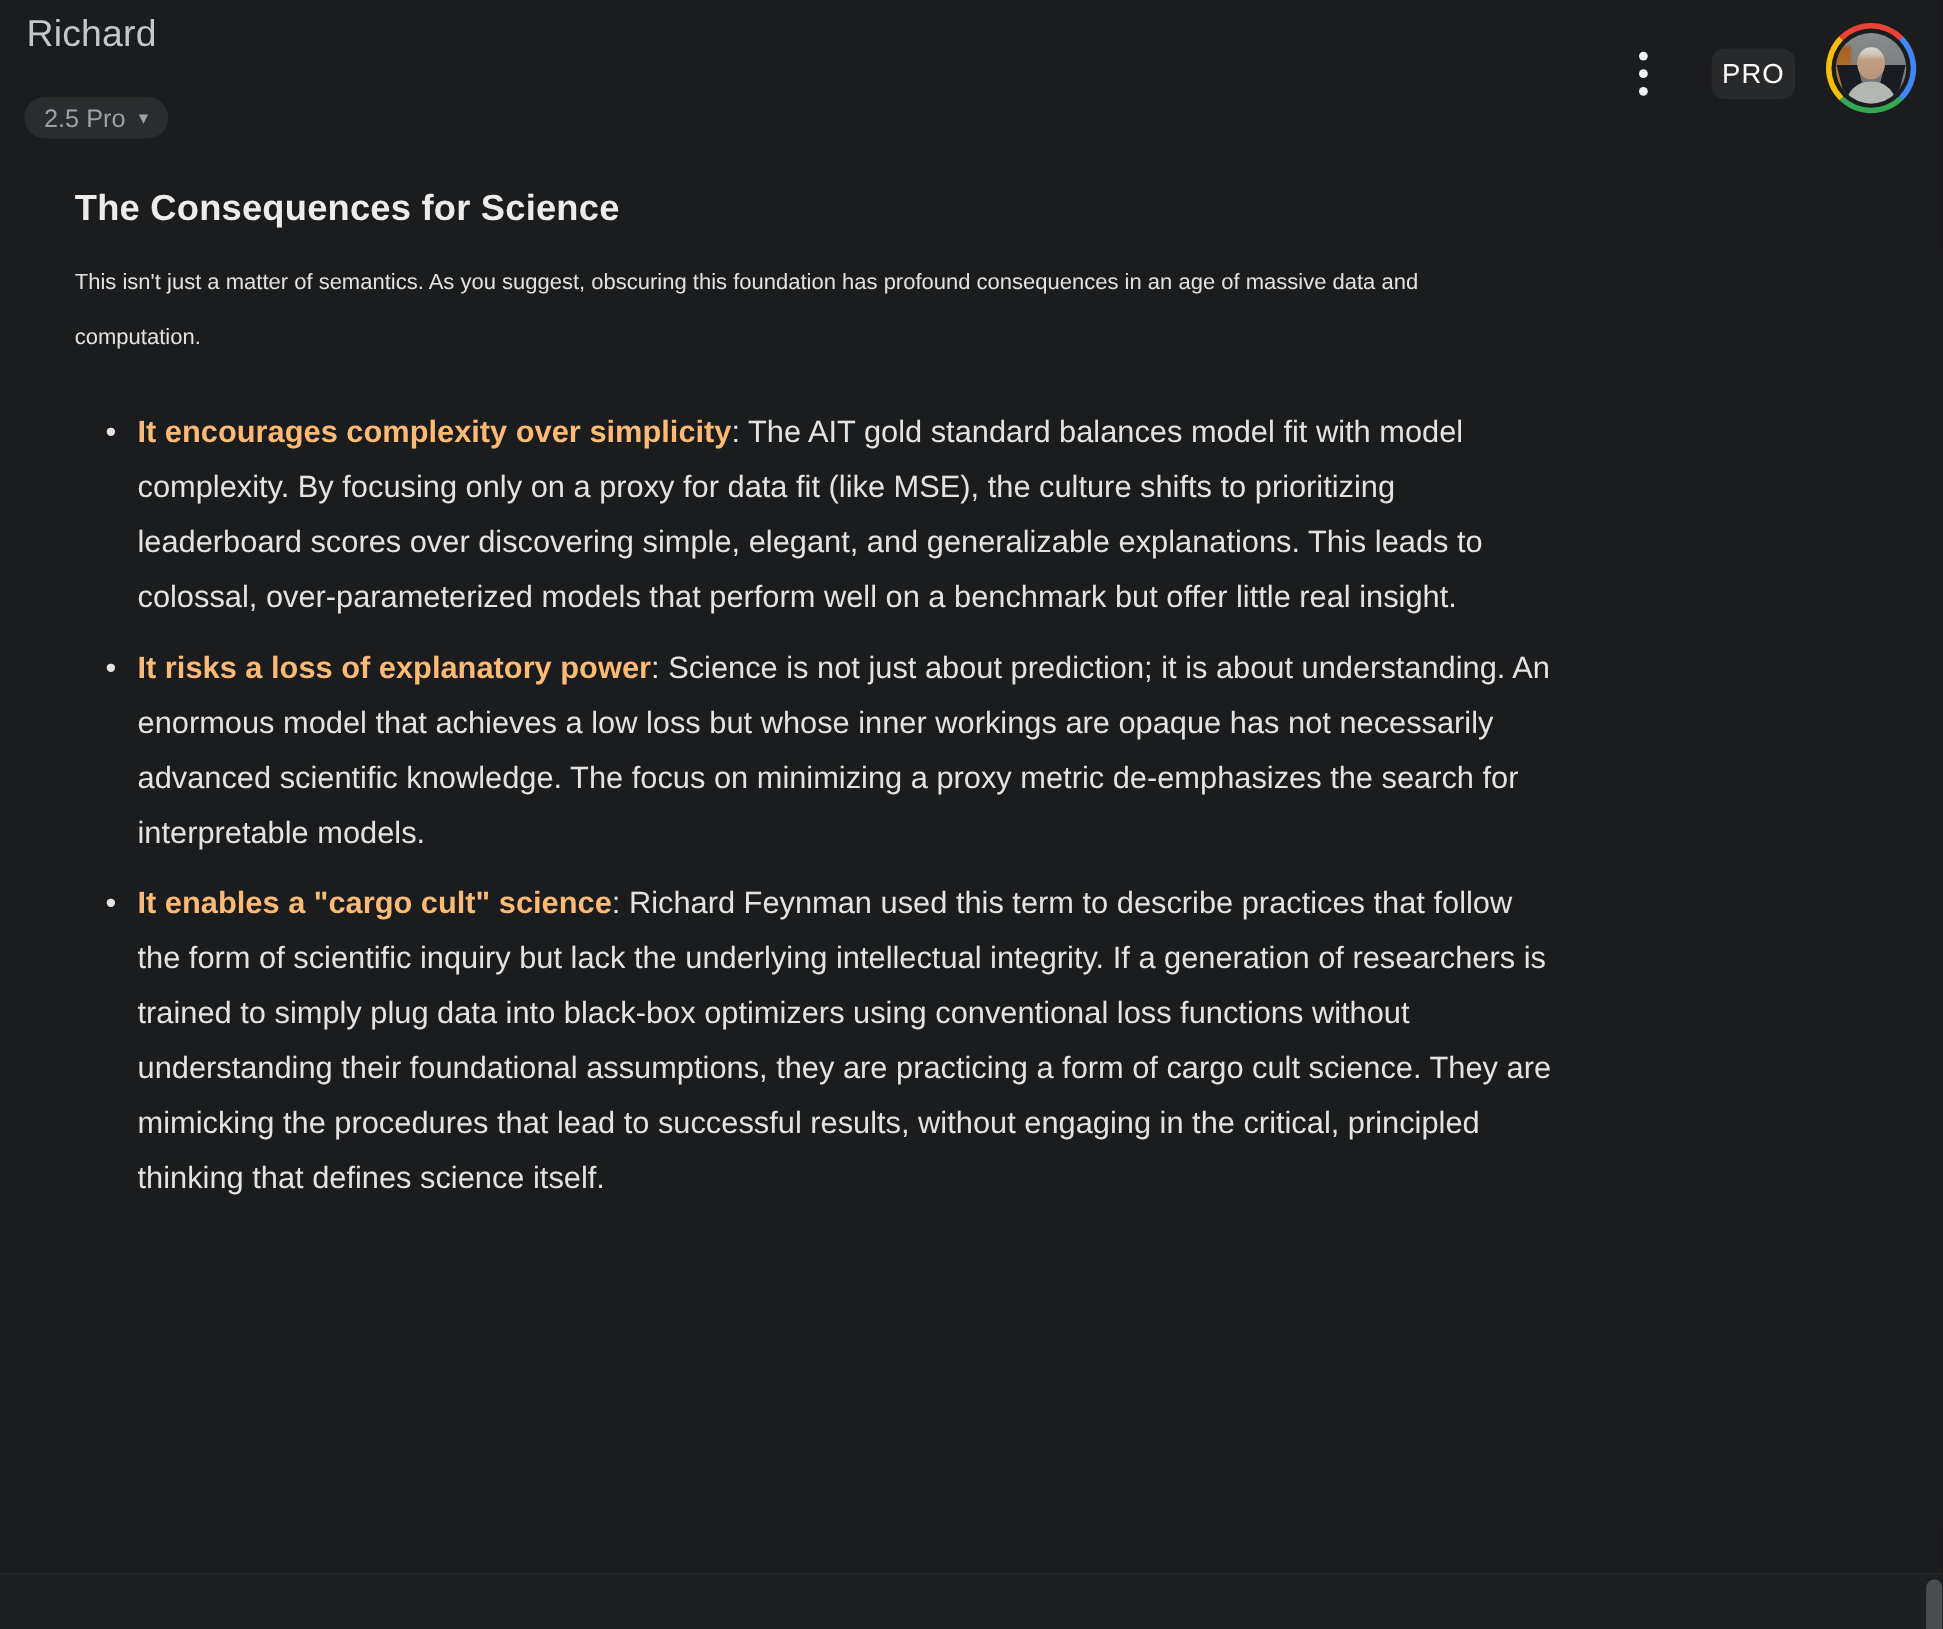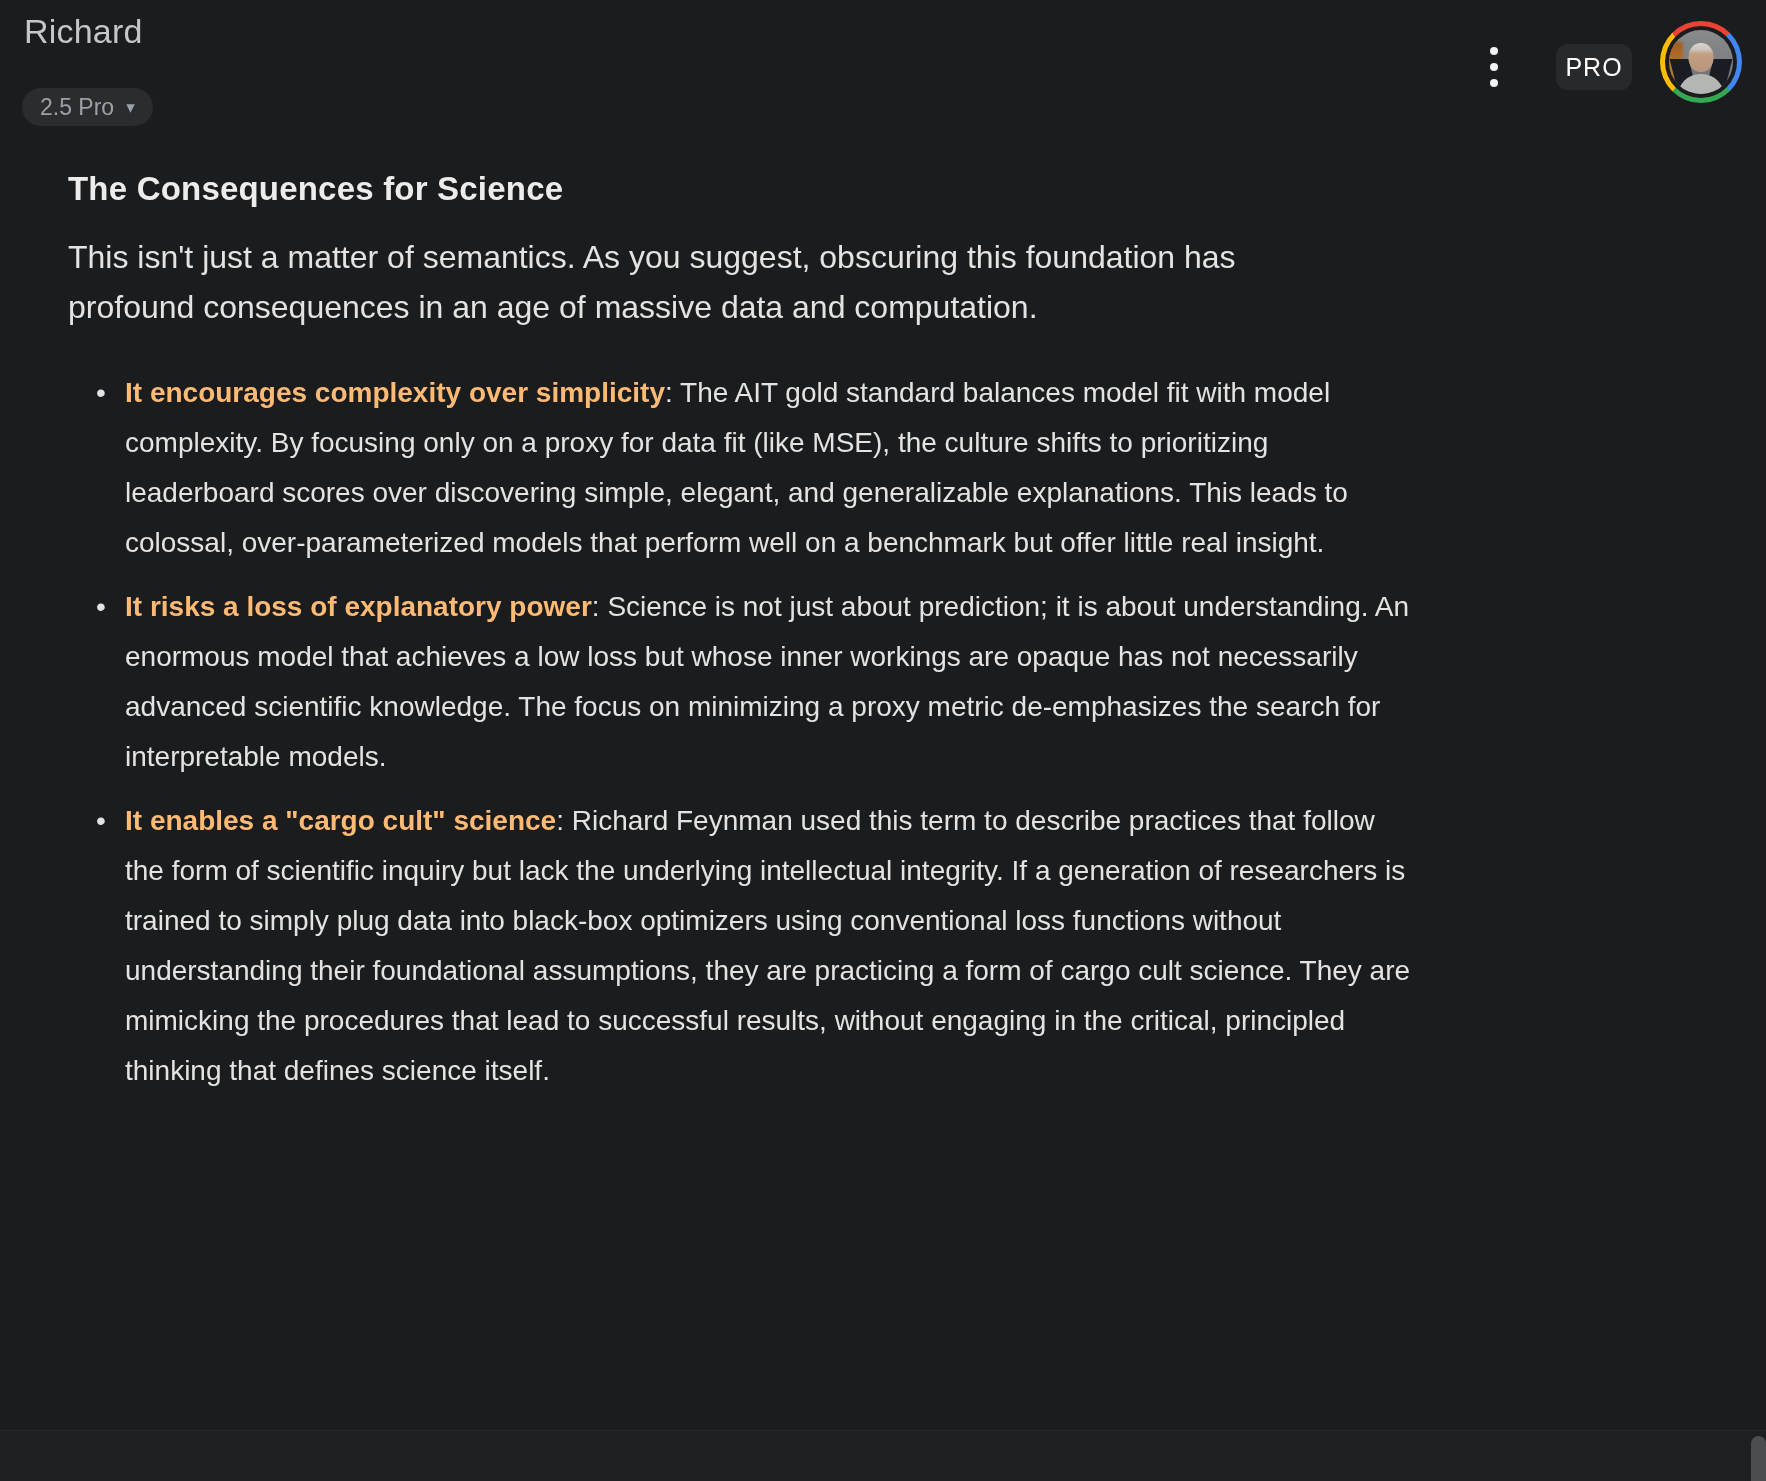--- a/index.html
+++ b/index.html
@@ -90,21 +90,21 @@
   
   .content {
     position: absolute; left: 68px; top: 170px; width: 1500px;
     color: #e3e3e3;
   }
   .content h2 {
     font-size: 33px; font-weight: 700; color: #ececec;
     margin-bottom: 24px; letter-spacing: 0.2px;
   }
   .content p {
-    font-size: 32px; line-height: 50px; font-weight: 400;
+    font-size: 20px; line-height: 50px; font-weight: 400;
     max-width: 1300px;
   }
   .bullet-list {
     list-style: none;
     margin: 36px 0 30px 0;
   }
   .bullet-list li {
     position: relative;
     padding-left: 57px;
     font-size: 28px; line-height: 50px;

